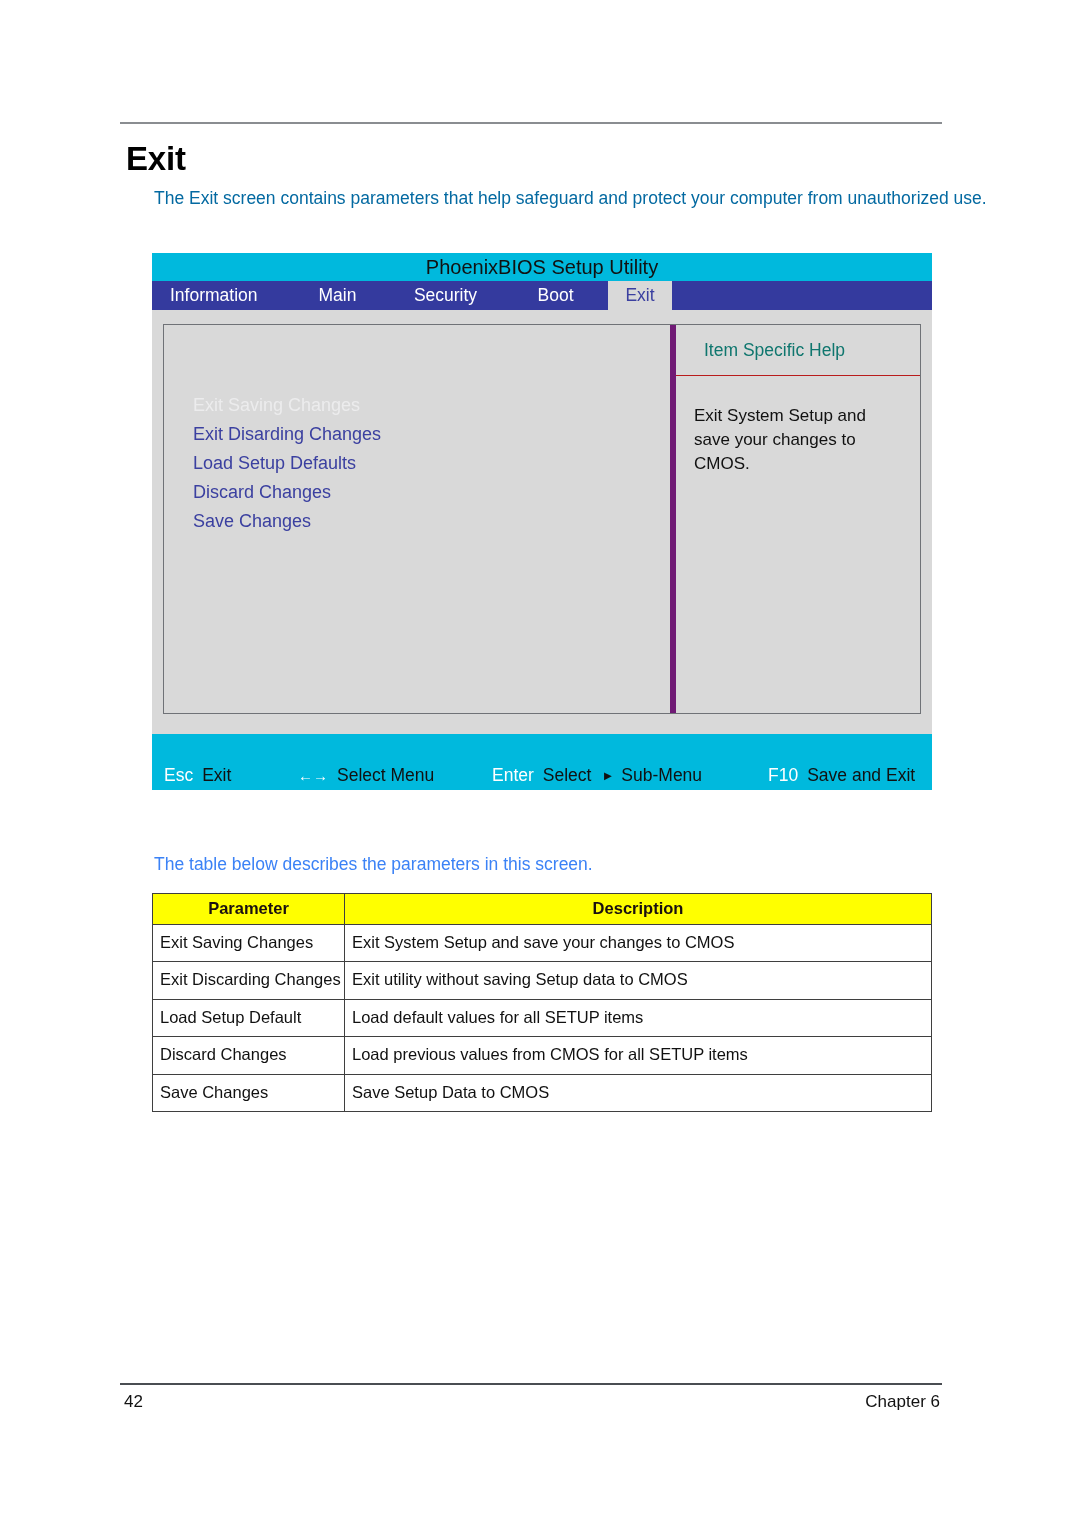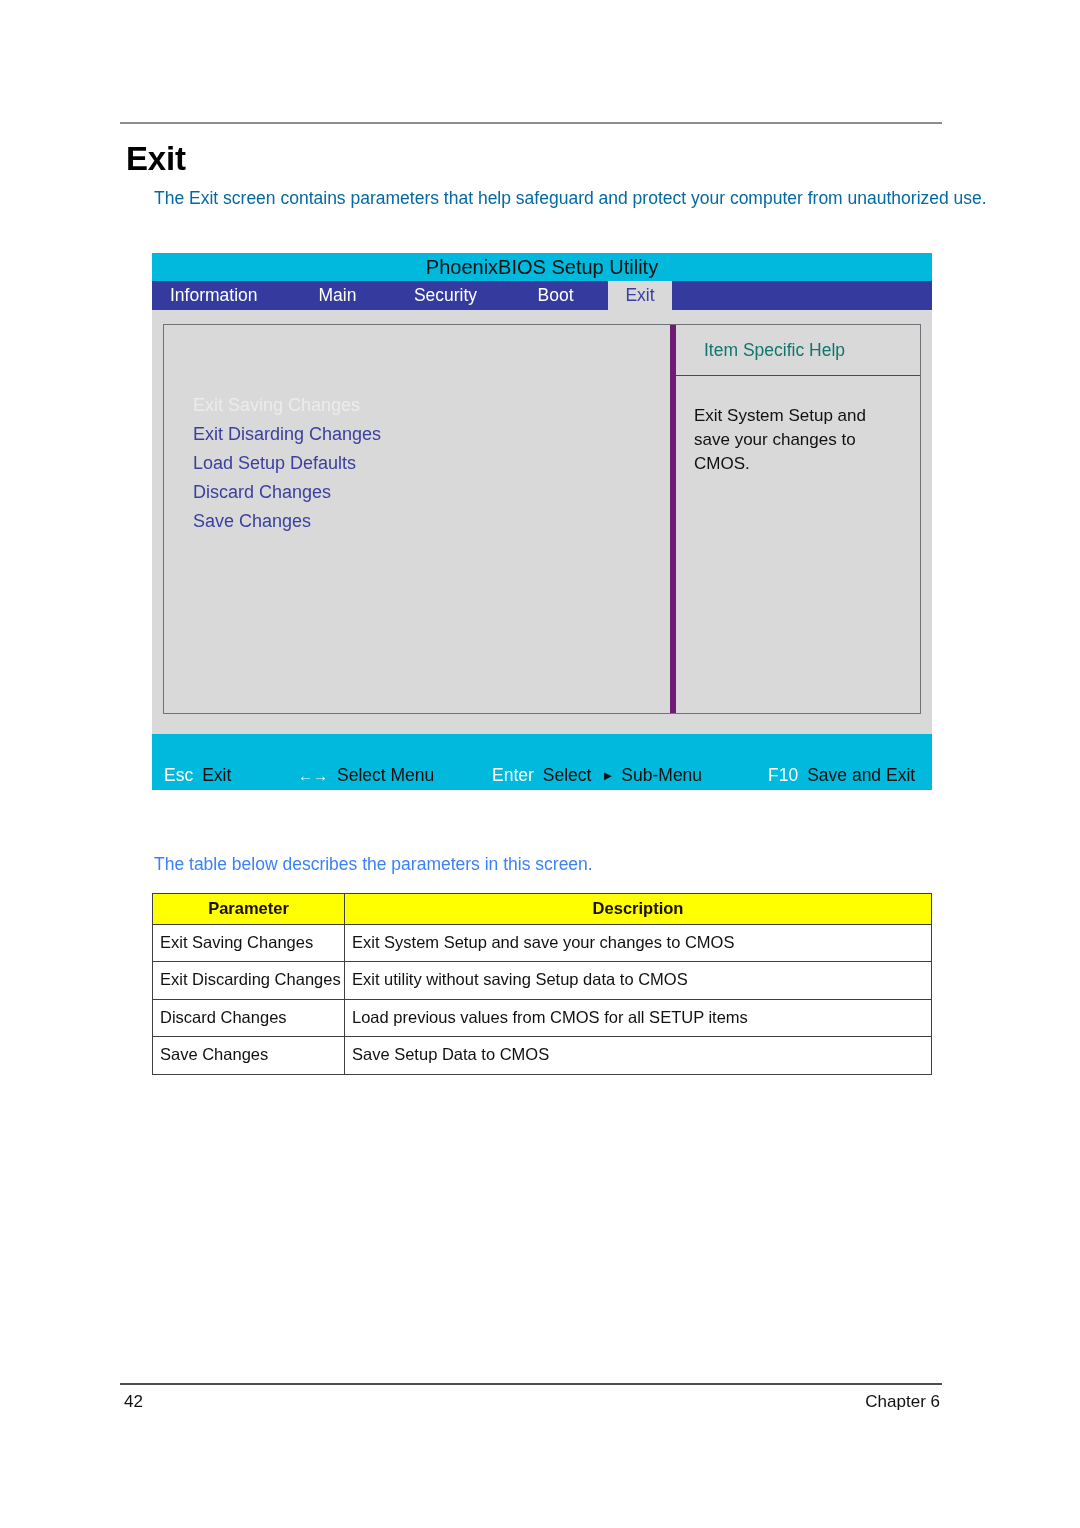--- a/index.html
+++ b/index.html
@@ -324,20 +324,24 @@
   <tbody>
     <tr>
       <td class="col-param">Exit Saving Changes</td>
       <td>Exit System Setup and save your changes to CMOS</td>
     </tr>
     <tr>
       <td class="col-param">Exit Discarding Changes</td>
       <td>Exit utility without saving Setup data to CMOS</td>
     </tr>
     <tr>
+      <td class="col-param">Load Setup Default</td>
+      <td>Load default values for all SETUP items</td>
+    </tr>
+    <tr>
       <td class="col-param">Discard Changes</td>
       <td>Load previous values from CMOS for all SETUP items</td>
     </tr>
     <tr>
       <td class="col-param">Save Changes</td>
       <td>Save Setup Data to CMOS</td>
     </tr>
   </tbody>
 </table>
 

